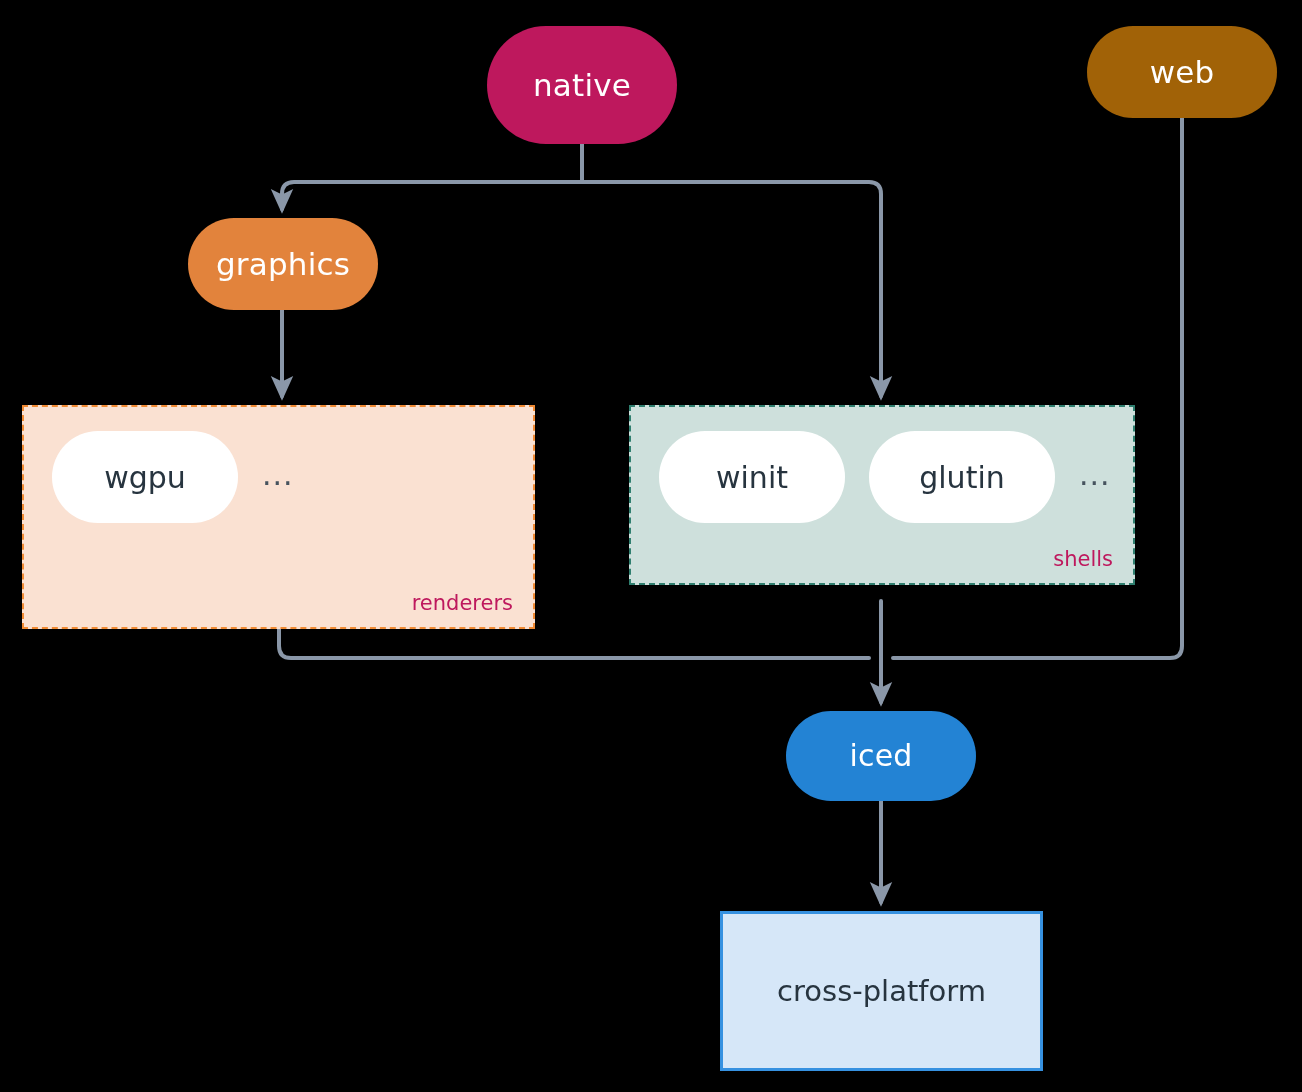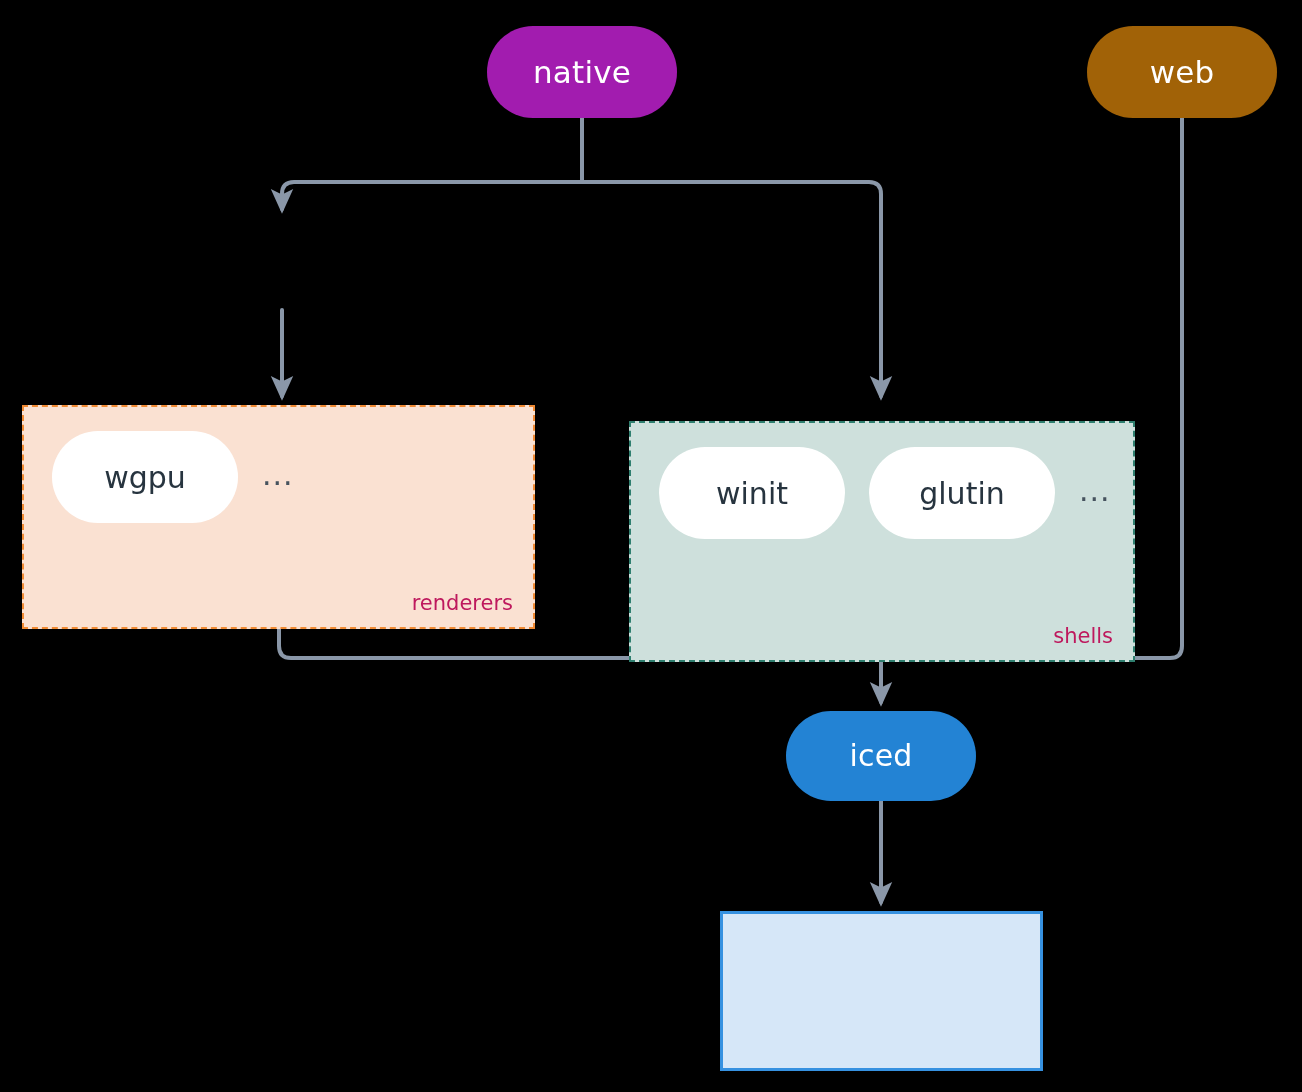--- a/index.html
+++ b/index.html
@@ -36,22 +36,22 @@
 
   
   .pill {
     border-radius: 999px;
     color: #ffffff;
     font-size: 31px;
     letter-spacing: 0.2px;
   }
   .pill-native {
     left: 487px;  top: 26px;
-    width: 190px; height: 92px;
-    background: #a21caf;
+    width: 190px; height: 118px;
+    background: #be185d;
   }
   .pill-web {
     left: 1087px; top: 26px;
     width: 190px; height: 92px;
     background: #a16207;
   }
   .pill-graphics {
     left: 188px;  top: 218px;
     width: 190px; height: 92px;
     background: #e2833c;
@@ -69,22 +69,22 @@
     position: absolute;
     box-sizing: border-box;
   }
   .group-renderers {
     left: 22px;  top: 405px;
     width: 513px; height: 224px;
     background: #fae1d2;
     border: 2px dashed #f08a33;
   }
   .group-shells {
-    left: 629px; top: 421px;
-    width: 506px; height: 241px;
+    left: 629px; top: 405px;
+    width: 506px; height: 180px;
     background: #cee0dc;
     border: 2px dashed #2f7f6f;
   }
   .group-row {
     position: absolute;
     left: 0; right: 0;
     top: 24px;
     display: flex;
     align-items: center;
     gap: 24px;
@@ -171,20 +171,23 @@
   </svg>
 
   <div class="node pill pill-native">
     <span>native</span>
   </div>
 
   <div class="node pill pill-web">
     <span>web</span>
   </div>
 
+  <div class="node pill pill-graphics">
+    <span>graphics</span>
+  </div>
 
   <div class="group group-renderers">
     <div class="group-row">
       <div class="chip">
         <span>wgpu</span>
       </div>
       <div class="ellipsis">...</div>
     </div>
     <div class="group-caption">renderers</div>
   </div>
@@ -200,15 +203,16 @@
       <div class="ellipsis">...</div>
     </div>
     <div class="group-caption">shells</div>
   </div>
 
   <div class="node pill pill-iced">
     <span>iced</span>
   </div>
 
   <div class="app-box">
+    <span class="app-line">cross-platform</span>
   </div>
 
 </div>
 
 </body></html>

